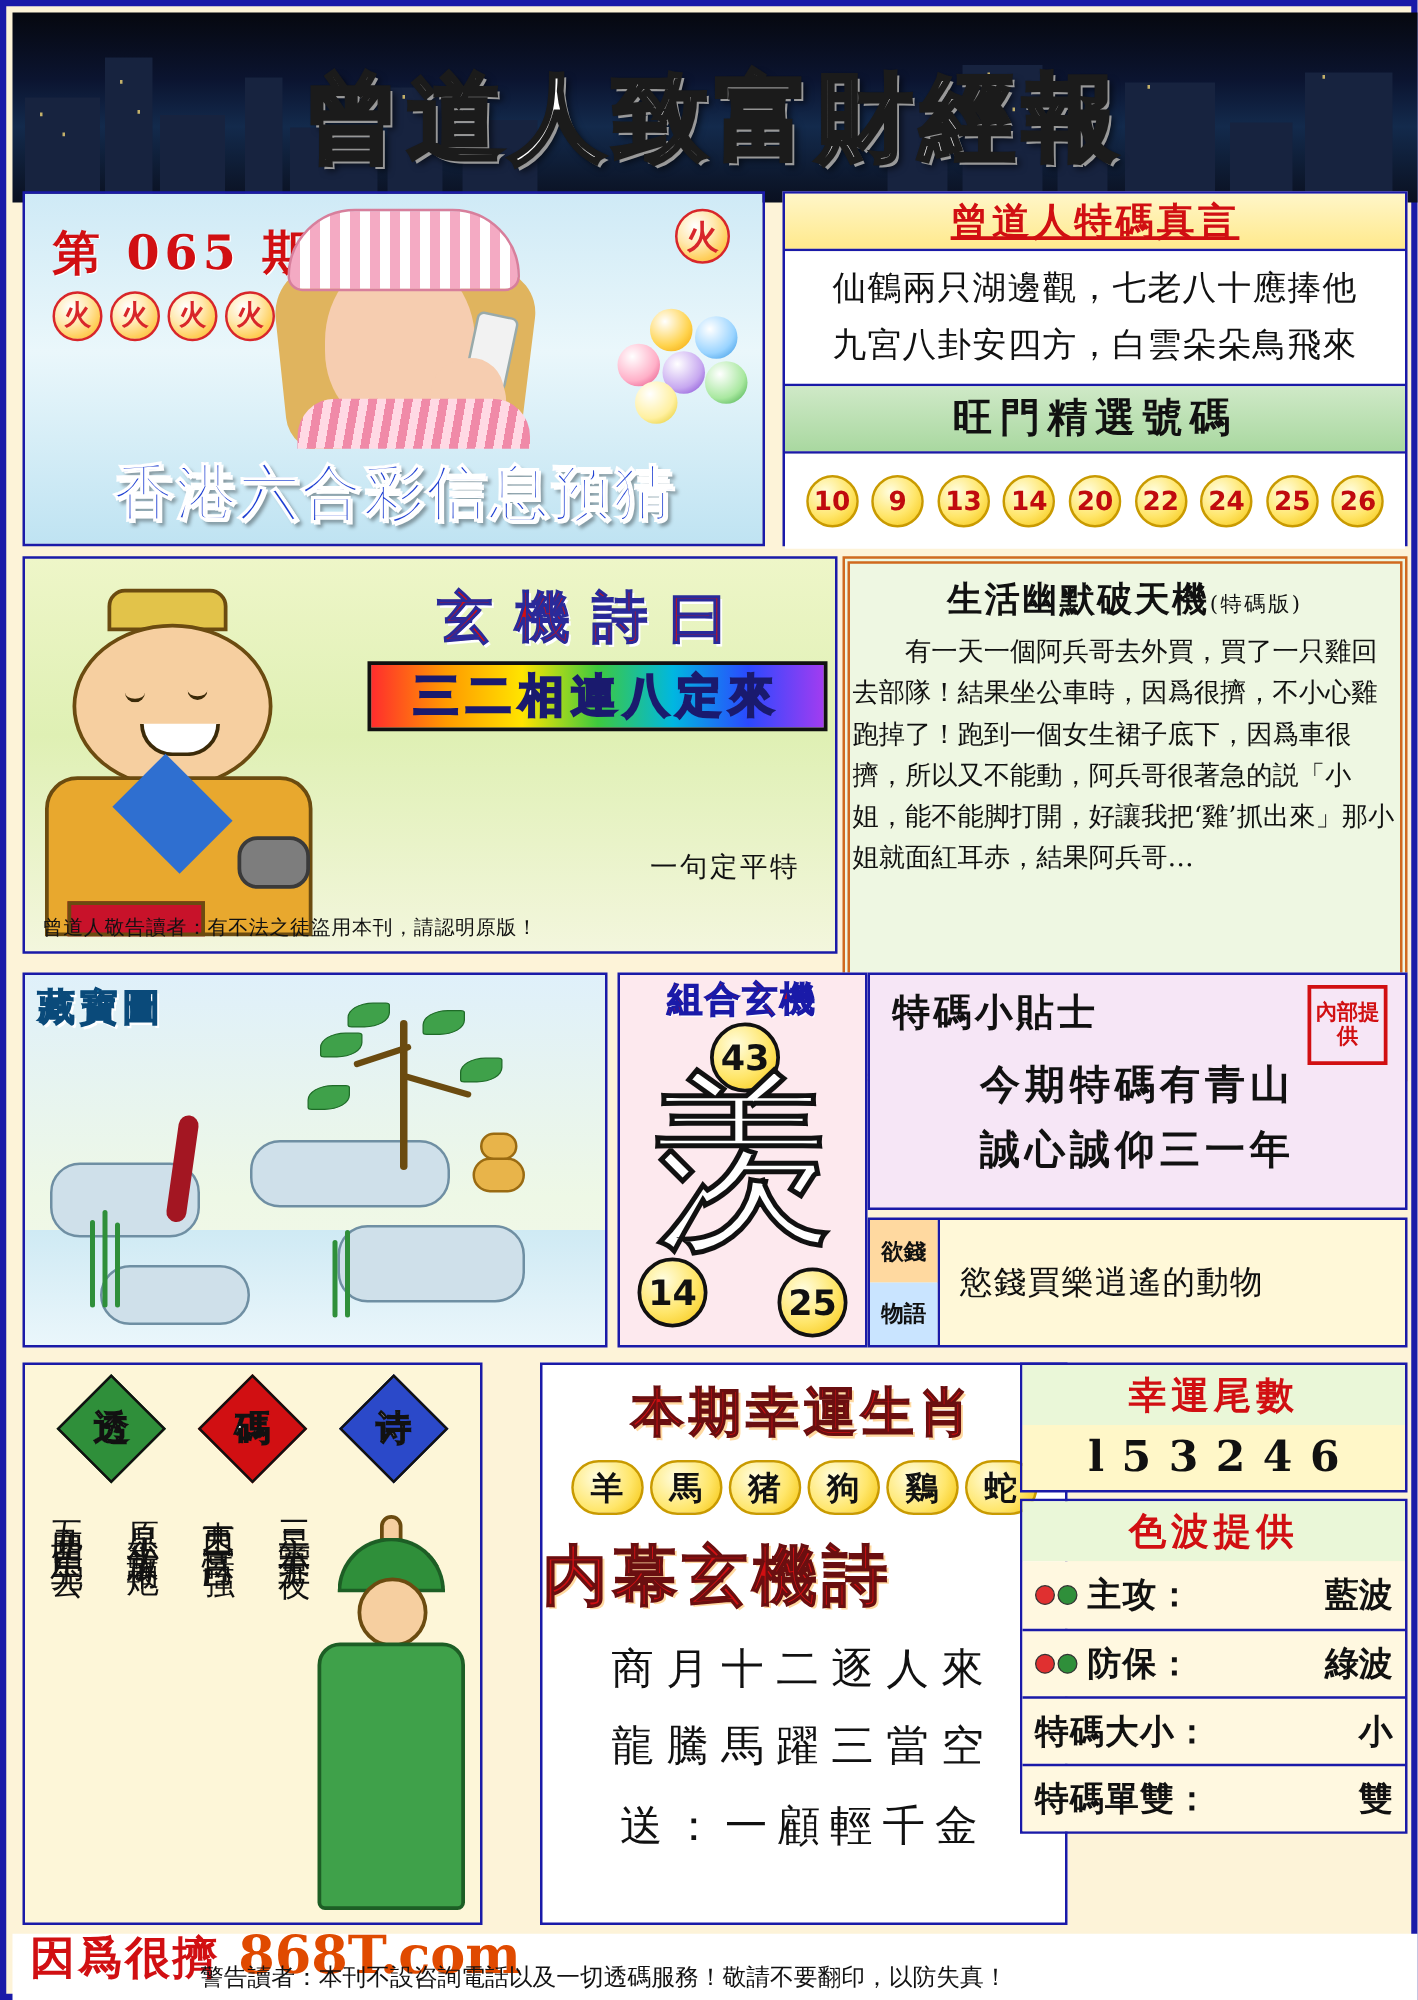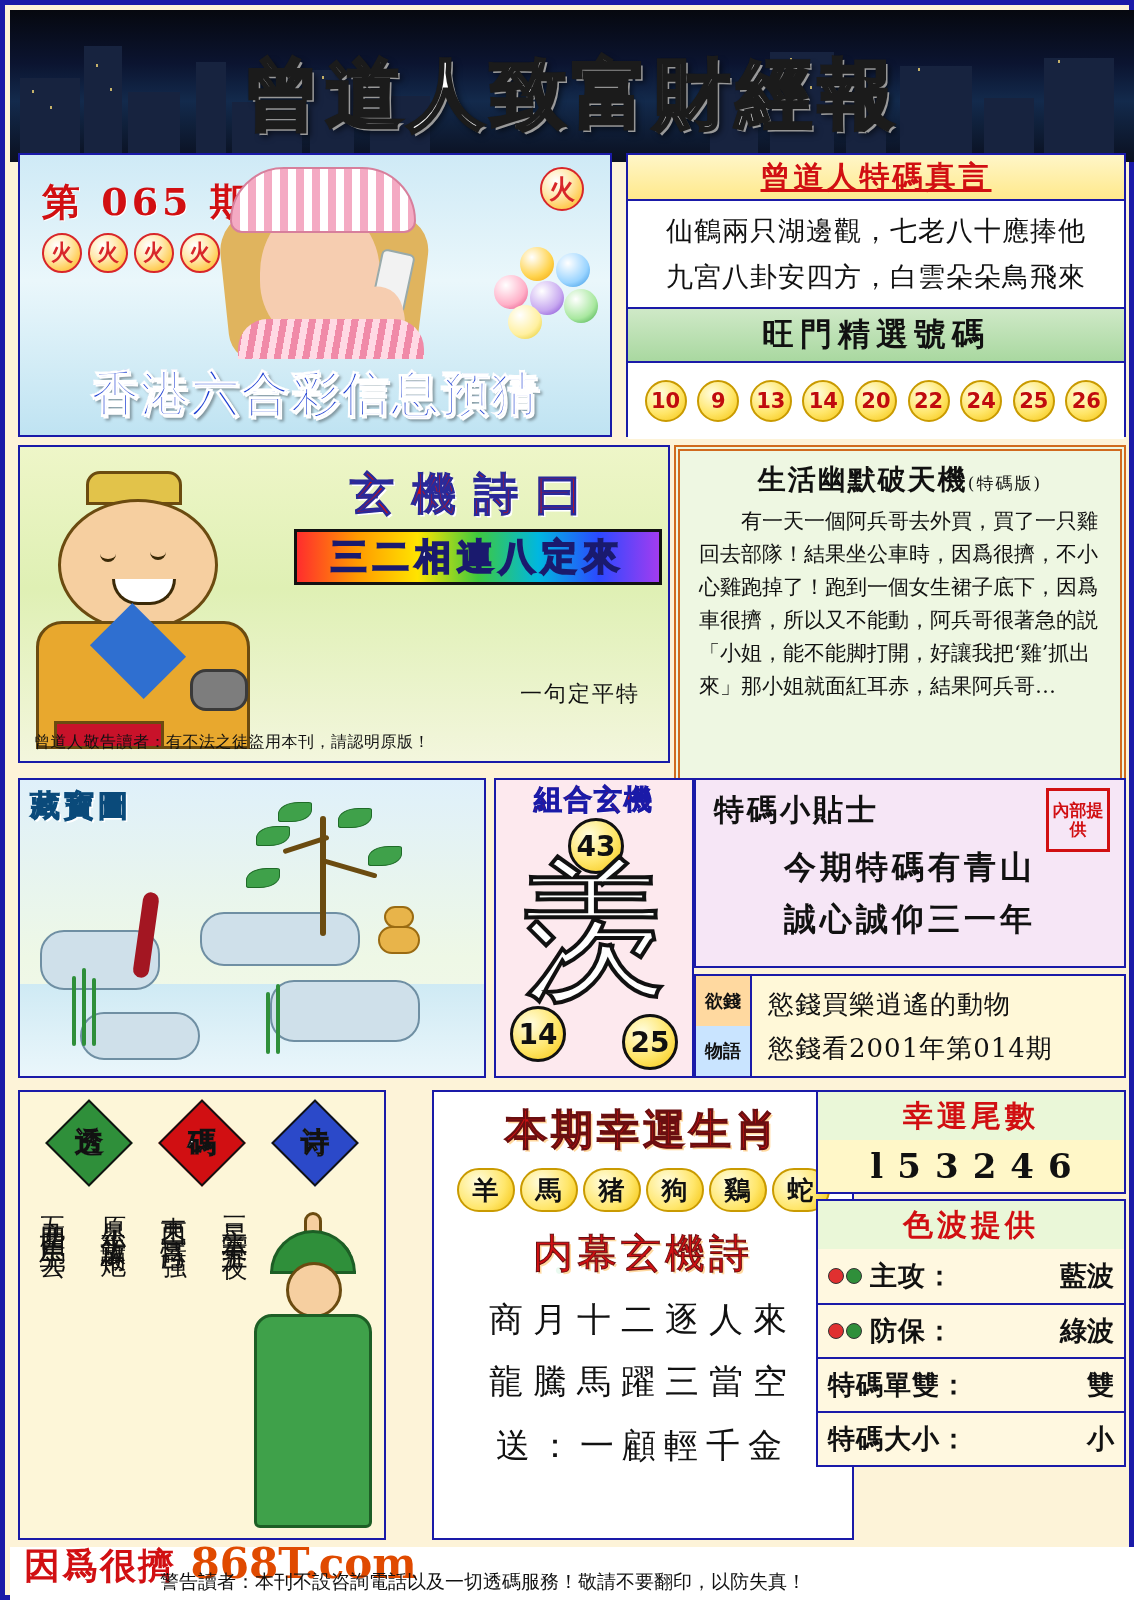--- a/index.html
+++ b/index.html
@@ -187,21 +187,21 @@
   .om-eye{position:absolute;width:16px;height:10px;border-bottom:3px solid #3b2a08;border-radius:0 0 10px 10px;}
   .om-mouth{position:absolute;left:82px;top:108px;width:64px;height:26px;border:3px solid #3b2a08;border-top:none;border-radius:0 0 34px 34px;background:#fff;box-sizing:border-box;}
   .om-body{position:absolute;left:6px;top:150px;width:214px;height:128px;border-radius:26px 26px 0 0;background:#e8a82e;border:3px solid #6b4b10;box-sizing:border-box;}
   .om-collar{position:absolute;left:70px;top:150px;width:76px;height:60px;background:#2f6fd0;transform:rotate(45deg);}
   .om-belt{position:absolute;left:24px;top:250px;width:110px;height:28px;background:#c8122a;border:3px solid #6b4b10;box-sizing:border-box;}
   .om-rock{position:absolute;left:160px;top:198px;width:58px;height:42px;border-radius:16px;background:#7d7d7d;border:3px solid #3a3a3a;box-sizing:border-box;}
   .humor{
     position:absolute;right:8px;top:3px;width:452px;height:420px;
     border:6px double #d06a1e;box-sizing:border-box;
     background:#eef7e2;
-    padding:10px 19px;
+    padding:10px 2px;
   }
   .humor-title{
     text-align:center;
     font-family:"DejaVu Serif","Liberation Serif",serif;
     font-size:28px;font-weight:bold;color:#111;letter-spacing:2px;
     margin-bottom:6px;
   }
   .humor-title small{font-size:17px;font-weight:normal;}
   .humor-body{
     font-family:"DejaVu Serif","Liberation Serif",serif;
@@ -345,23 +345,23 @@
   .zodiacs{display:flex;justify-content:center;gap:5px;margin-top:10px;}
   .zod{
     width:58px;height:44px;border-radius:26px;
     background:radial-gradient(circle at 35% 30%,#fffde0,#ffe66a 60%,#f5c40c 100%);
     border:2px solid #c99a00;box-sizing:border-box;
     display:flex;align-items:center;justify-content:center;
     font-family:"DejaVu Serif","Liberation Serif",serif;
     font-size:26px;font-weight:bold;color:#111;
   }
   .lucky-h2{
-    margin-top:14px;text-align:center;
-    font-family:"DejaVu Serif","Liberation Serif",serif;
-    font-size:40px;font-weight:normal;color:#d10f12;letter-spacing:4px;
+    margin-top:14px;text-align:left;
+    font-family:"DejaVu Serif","Liberation Serif",serif;
+    font-size:52px;font-weight:bold;color:#d10f12;letter-spacing:4px;
     -webkit-text-stroke:1px #6a0f10;text-shadow:2px 2px 0 #ffd9a0;
   }
   .lucky-line{
     margin-top:16px;text-align:center;
     font-family:"DejaVu Serif","Liberation Serif",serif;
     font-size:34px;letter-spacing:10px;color:#111;
   }
   .lucky-send{
     margin-top:18px;text-align:center;
     font-family:"DejaVu Serif","Liberation Serif",serif;
@@ -576,21 +576,20 @@
       <div class="tips-l2">誠心誠仰三一年</div>
     </div>
 
     <div class="yuqian">
       <div class="yuqian-tag">
         <div style="background:#ffd9a0;">欲錢</div>
         <div style="background:#c9e4ff;">物語</div>
       </div>
       <div class="yuqian-text">
         <div>慾錢買樂逍遙的動物</div>
-        <div>慾錢看2001年第014期</div>
       </div>
     </div>
   </div>
 
   <div class="row4">
 
     <div class="toumashi">
       <div class="diamond-row">
         <div class="diamond" style="background:#2f8f3a;">
             <span>透</span>
@@ -659,27 +658,27 @@
         <div class="rc-row">
           <div class="mini-balls">
             <div class="mini-ball" style="background:#e03030;"></div>
             <div class="mini-ball" style="background:#2f8f3a;"></div>
           </div>
           <span class="lbl">防保：</span>
           <span class="val">綠波</span>
         </div>
 
         <div class="rc-row">
+          <span class="lbl">特碼大小：</span>
+          <span class="val">小</span>
+        </div>
+
+        <div class="rc-row">
           <span class="lbl">特碼單雙：</span>
           <span class="val">雙</span>
-        </div>
-
-        <div class="rc-row">
-          <span class="lbl">特碼大小：</span>
-          <span class="val">小</span>
         </div>
       </div>
     </div>
   </div>
 
   <div class="footer">
     <div class="brand">
       <span>因爲很擠</span>
       <span class="dom">868T.com</span>
     </div>

